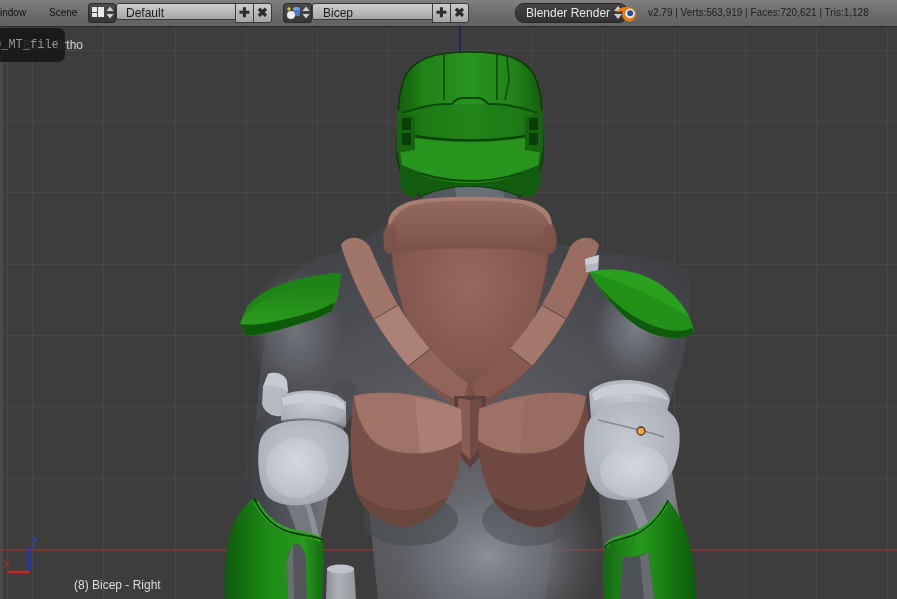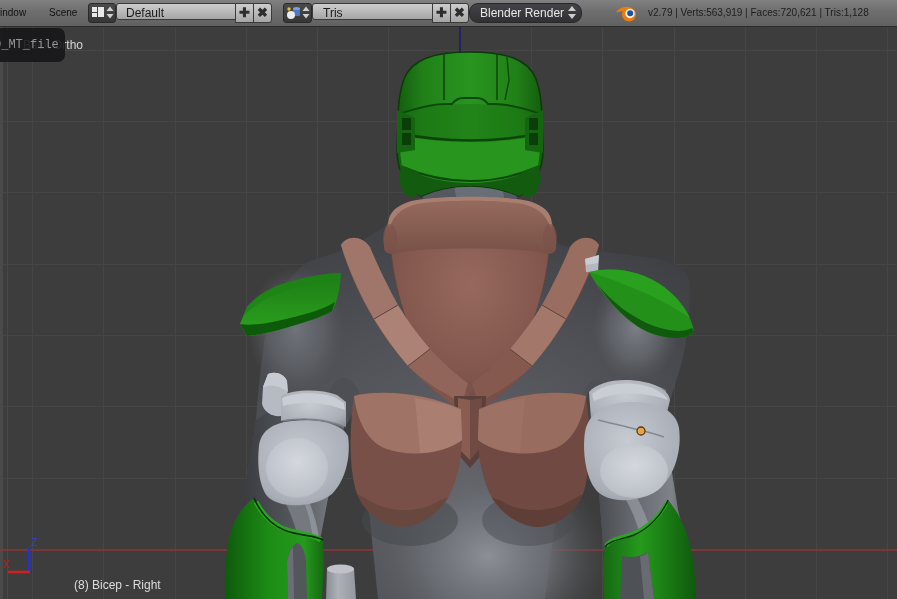--- a/index.html
+++ b/index.html
@@ -400,25 +400,25 @@
   <div class="iconbtn" style="left:283px;width:29px;">
     <svg width="27" height="18" style="position:absolute;left:0;top:0">
       <circle cx="5" cy="5" r="1.7" fill="#e3c430"></circle>
       <rect x="9" y="4" width="7" height="8" rx="1" fill="#4f78c4"></rect>
       <ellipse cx="12.5" cy="4.5" rx="3.5" ry="1.5" fill="#7da0dd"></ellipse>
       <circle cx="7" cy="11" r="4" fill="#ececec"></circle>
       <path d="M18.5,7 L22,2.5 L25.5,7 Z" fill="#cfcfcf"></path>
       <path d="M18.5,10 L22,14.5 L25.5,10 Z" fill="#cfcfcf"></path>
     </svg>
   </div>
-  <div class="field" style="left:312px;width:121px;border-radius:3px 0 0 3px;padding-left:10px;">Tris</div>
+  <div class="field" style="left:312px;width:121px;border-radius:3px 0 0 3px;padding-left:10px;">Bicep</div>
   <div class="btn" style="left:432px;">✚</div>
   <div class="btn" style="left:450px;border-radius:0 3px 3px 0;">✖</div>
 
-  <div style="position:absolute;left:469px;top:3px;width:113px;height:20px;box-sizing:border-box;
+  <div style="position:absolute;left:515px;top:3px;width:113px;height:20px;box-sizing:border-box;
        background:linear-gradient(#434347,#313134);border:1px solid #27272a;border-radius:9px;
        color:#e8e8e8;font-size:12px;line-height:18px;padding-left:10px;">Blender Render
     <svg width="12" height="16" style="position:absolute;right:3px;top:1px">
       <path d="M2,6 l4,-5 l4,5 Z" fill="#cdcdcd"></path>
       <path d="M2,9 l4,5 l4,-5 Z" fill="#cdcdcd"></path>
     </svg>
   </div>
 
   <svg width="26" height="22" style="position:absolute;left:614px;top:2px">
     <path d="M2,10.5 C5,5.5 11,3.5 17,5.5 L13.5,10 C9,8.5 5,9.5 2,10.5 Z" fill="#e87d0d"></path>

